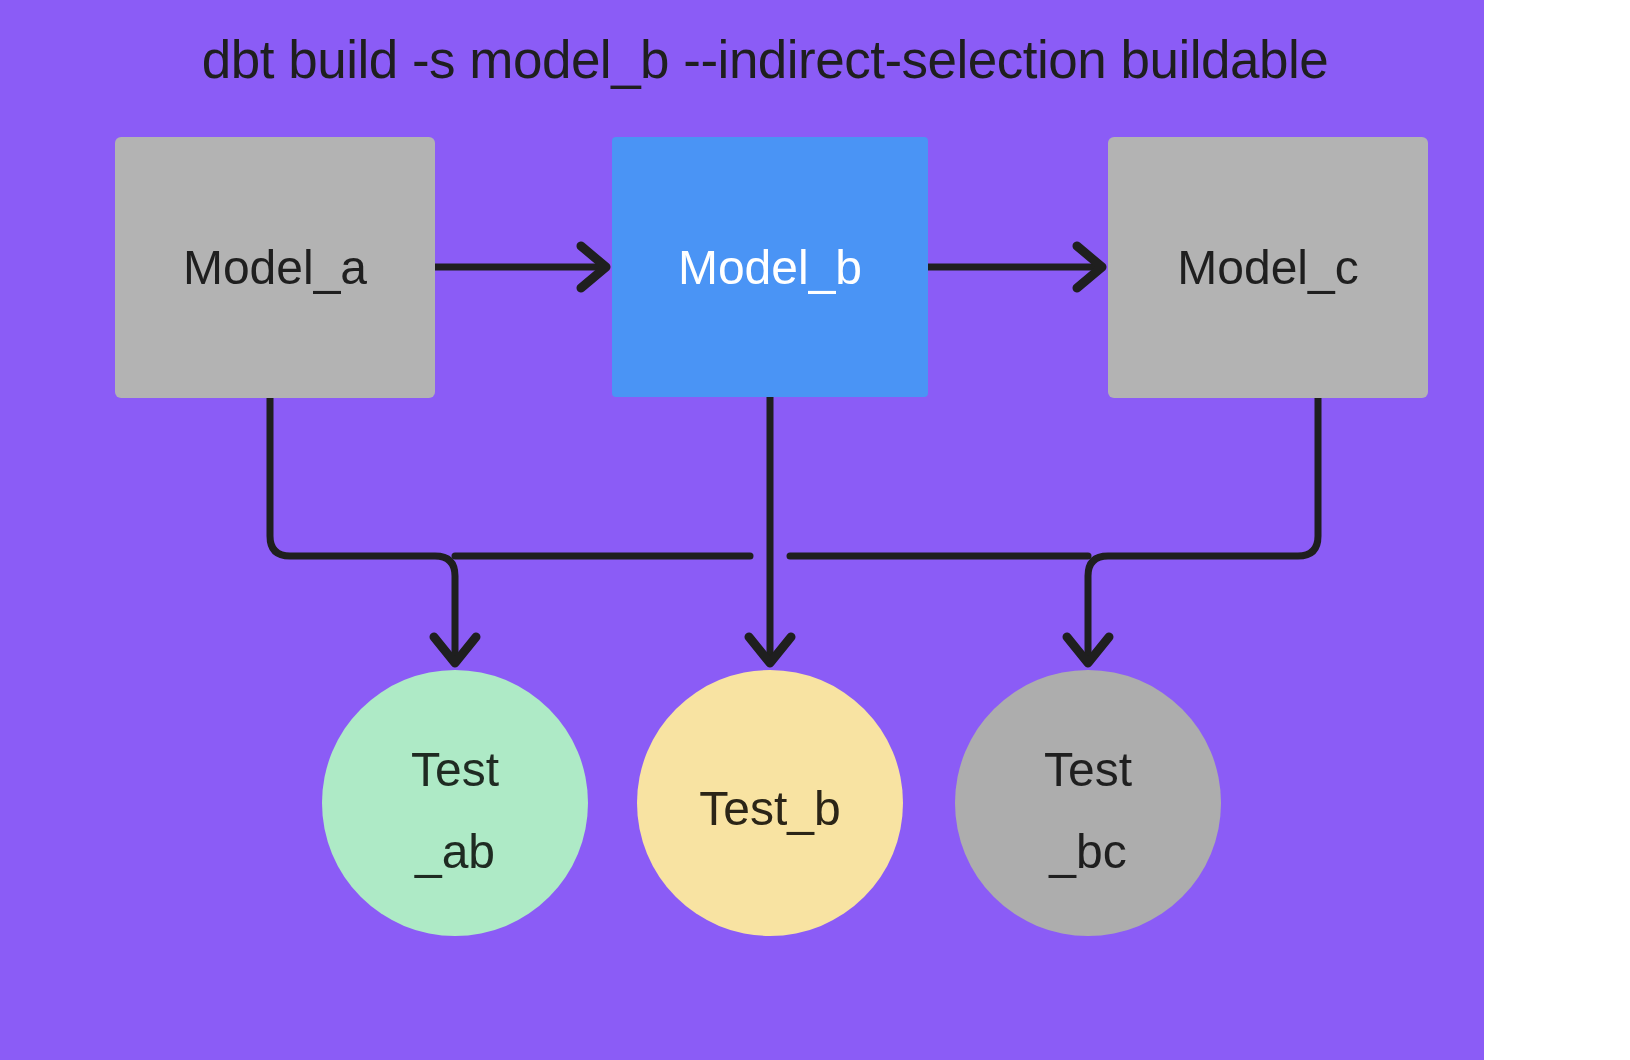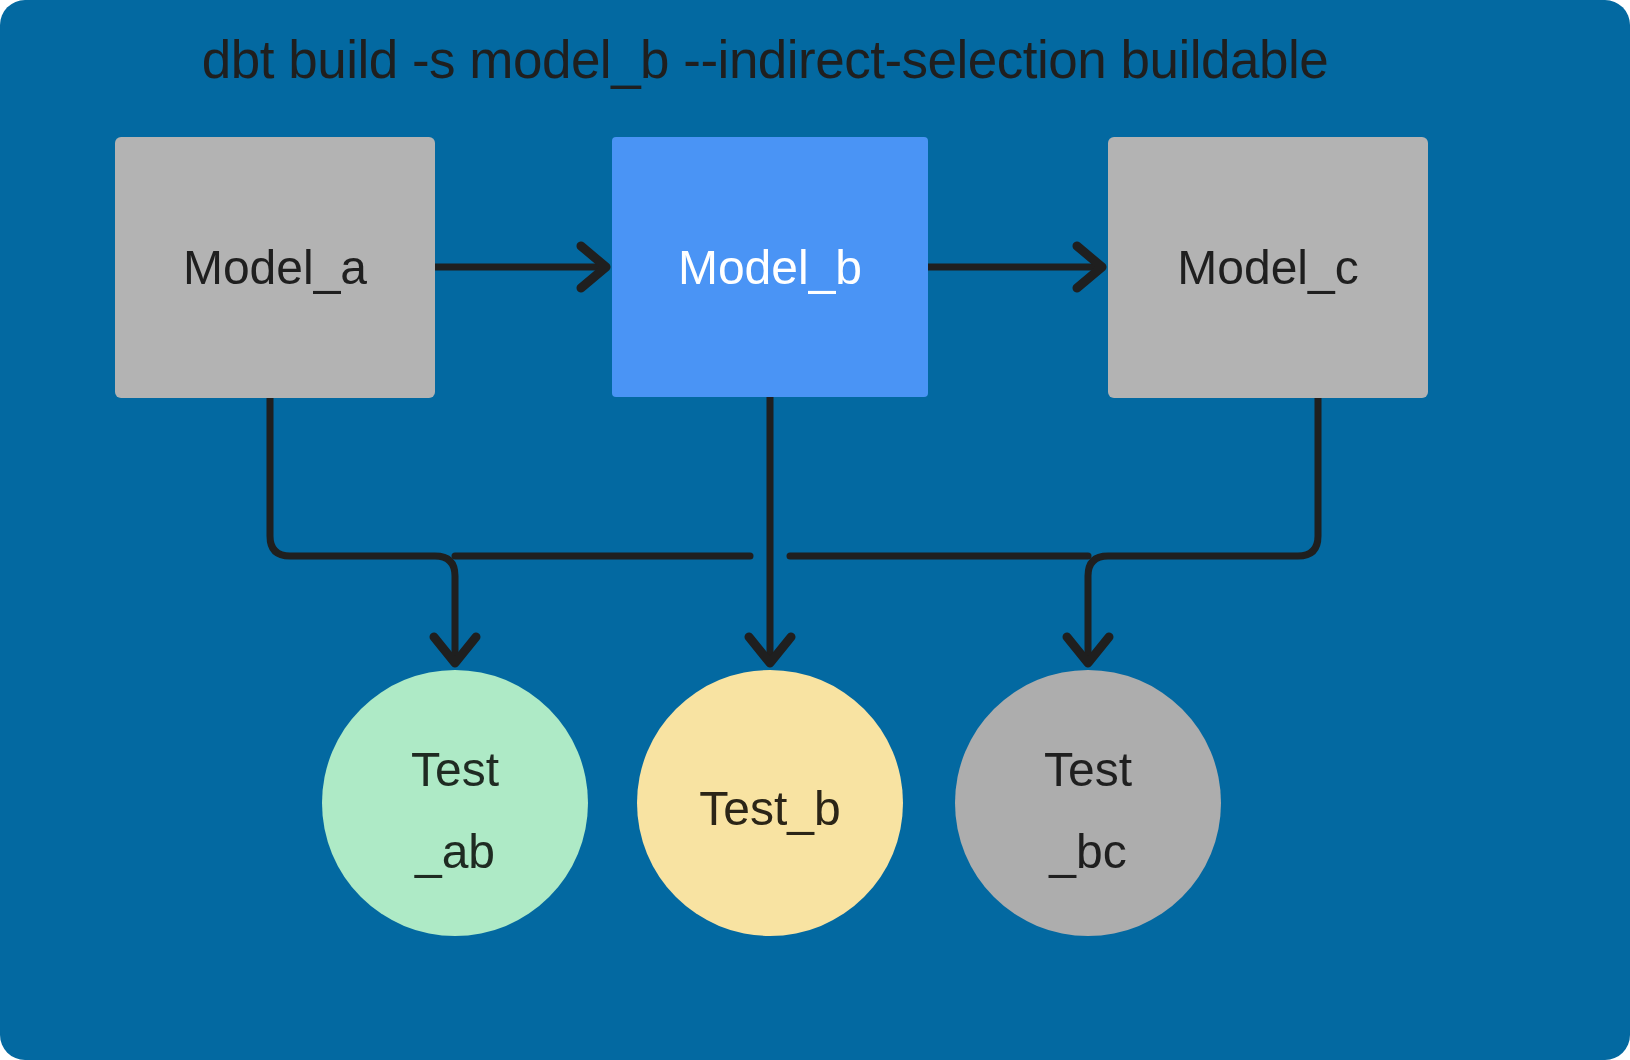--- a/index.html
+++ b/index.html
@@ -5,25 +5,24 @@
   html, body {
     margin: 0;
     padding: 0;
     background: #ffffff;
   }
   body {
     font-family: "Liberation Sans", sans-serif;
   }
   #canvas {
     position: relative;
-    width: 1630px;
+    width: 1484px;
     height: 1060px;
-    background: #0369a1;
+    background: #8b5cf6;
     overflow: hidden;
-    border-radius: 25px;
   }
   #diagram-svg {
     position: absolute;
     left: 0;
     top: 0;
     width: 1630px;
     height: 1060px;
   }
   .title-text {
     font-size: 53px;

